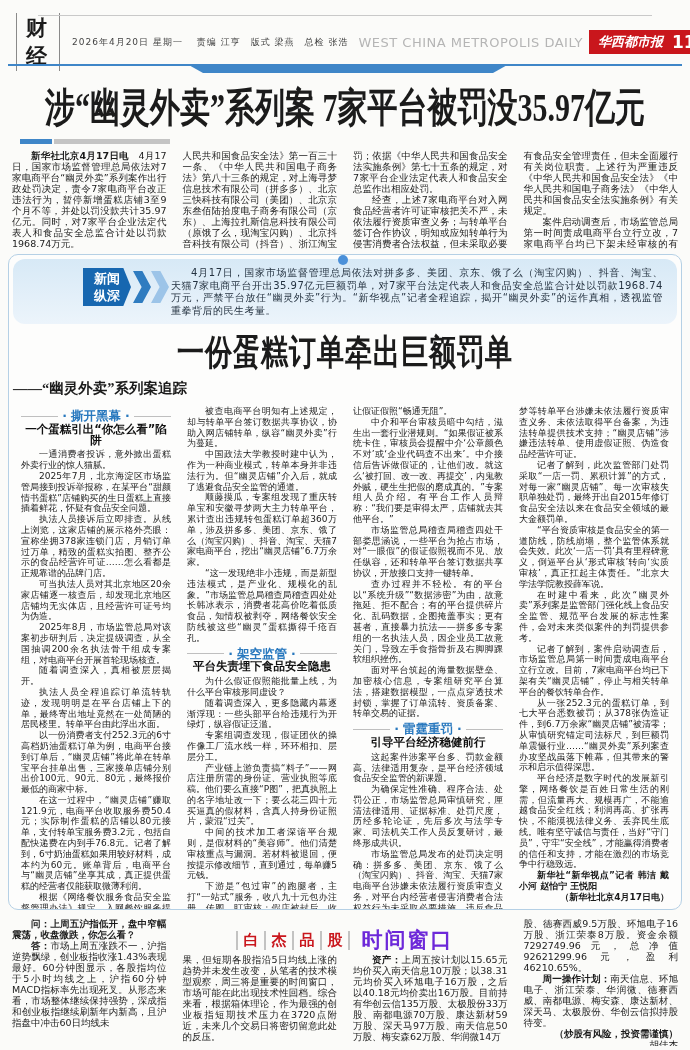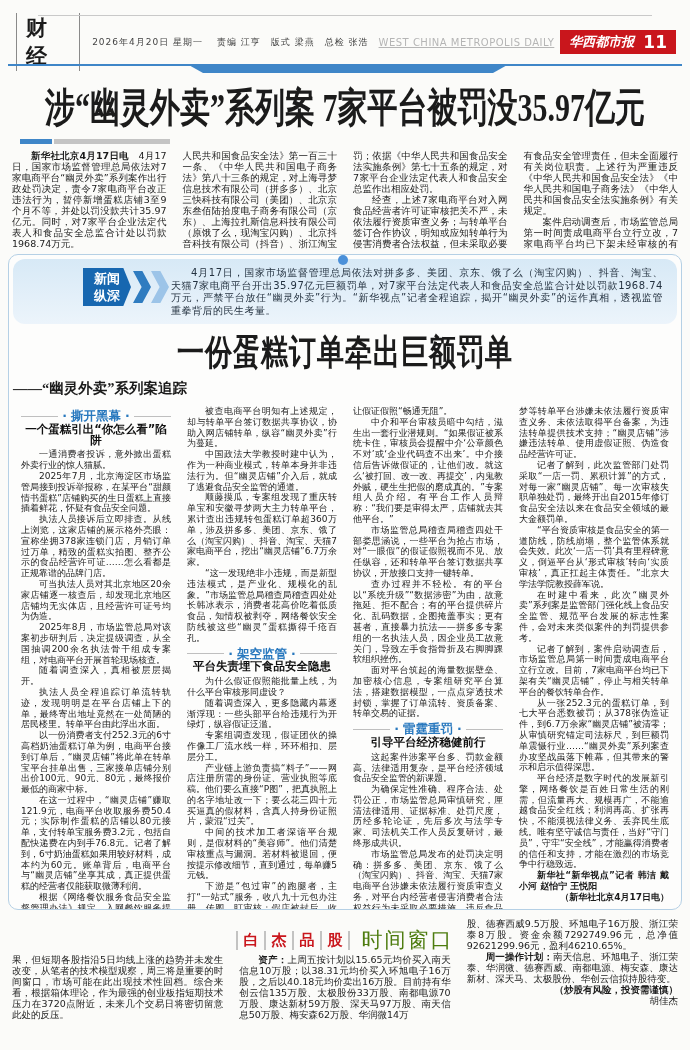--- a/index.html
+++ b/index.html
@@ -5,21 +5,21 @@
   html,body{margin:0;padding:0;background:#fbfbf9;}
   body{width:690px;height:1050px;position:relative;overflow:hidden;
        font-family:"DejaVu Sans","Liberation Sans",sans-serif;color:#1b1b1b;}
   .topline{position:absolute;top:15px;left:38px;right:38px;height:1px;background:#c9c9c9;}
   
   .header-row{display:flex;align-items:center;margin:27px 14px 0 16px;height:30px;}
   .section-box{font-size:21px;font-weight:bold;letter-spacing:3px;padding:1px 9px;
                border-left:1px solid #8a8a8a;border-right:1px solid #8a8a8a;}
   .date-info{font-size:9px;color:#444;margin-left:12px;letter-spacing:1px;white-space:nowrap;}
   .date-info span{margin-right:10px;}
-  .mh-en{margin-left:auto;font-size:10px;color:#b5b5b5;letter-spacing:.5px;margin-right:6px;white-space:nowrap;text-decoration:underline;}
+  .mh-en{margin-left:auto;font-size:13px;color:#b5b5b5;letter-spacing:.5px;margin-right:6px;white-space:nowrap;}
   .mh-red{background:#c9161c;color:#fff;display:flex;align-items:center;gap:9px;padding:3px 9px;height:24px;box-sizing:border-box;}
   .mh-cn{font-family:"Liberation Serif","DejaVu Serif",serif;font-style:italic;font-weight:bold;font-size:13px;white-space:nowrap;}
   .mh-num{font-size:17px;font-weight:bold;}
   
   .blue-rule{position:relative;height:10px;margin-top:7px;}
   .blue-rule .line{position:absolute;top:0;left:8px;right:8px;height:2px;background:#3f86c8;}
   .blue-rule .trap{position:absolute;top:0;left:187px;width:322px;height:9px;background:#3f86c8;
                    clip-path:polygon(0 0,100% 0,calc(100% - 16px) 100%,16px 100%);}
   
   .headline{margin:14px 8px 2px;text-align:center;font-family:"Liberation Serif","DejaVu Serif",serif;
@@ -63,22 +63,22 @@
   .kicker::before,.kicker::after{content:"";flex:1;height:1px;background:#bfbfbf;}
   .kdot{color:#2878be;font-weight:bold;}
   .subhead{text-align:center;font-weight:bold;font-size:11.5px;margin:0 0 4px;color:#111;}
   
   .bottom{position:relative;margin:8px 12px 0;}
   .stockhead{position:absolute;top:8px;left:50%;transform:translateX(-50%);display:flex;
              align-items:center;gap:12px;white-space:nowrap;z-index:2;}
   .brand{display:flex;align-items:center;font-weight:900;font-size:15px;color:#c9161c;}
   .brand .ch{padding:0 6px;border-left:1px solid #8b8b8b;}
   .brand .ch:last-child{border-right:1px solid #8b8b8b;}
-  .stock-title{font-family:"Liberation Serif","DejaVu Serif",serif;font-weight:400;font-size:21px;
-               color:#4d7c0f;letter-spacing:2px;}
+  .stock-title{font-family:"Liberation Serif","DejaVu Serif",serif;font-weight:700;font-size:21px;
+               color:#6d28d9;letter-spacing:2px;}
   .cols4.sb{height:128px;overflow:hidden;margin:4px 0 0;}
   .cols4.sb .col.padtop{padding-top:36px;}
 </style>
 </head>
 <body>
 
 <div class="topline"></div>
 
 <div class="header-row">
   <div class="section-box">财经</div>
@@ -208,20 +208,24 @@
   <div class="stockhead">
     <div class="brand">
       <span class="ch">白</span>
         <span class="ch">杰</span>
         <span class="ch">品</span>
         <span class="ch">股</span>
     </div>
     <div class="stock-title">时间窗口</div>
   </div>
   <div class="cols4 sb" id="sbcols">
+      <div class="col">
+        <p class="bold"><span class="lead">问：</span>上周五沪指低开，盘中窄幅震荡，收盘微跌，你怎么看？</p>
+        <p><span class="lead">答：</span>市场上周五涨跌不一，沪指逆势飘绿，创业板指收涨1.43%表现最好。60分钟图显示，各股指均位于5小时均线之上，沪指60分钟MACD指标率先出现死叉。从形态来看，市场整体继续保持强势，深成指和创业板指继续刷新年内新高，且沪指盘中冲击60日均线未</p>
+      </div>
       <div class="col padtop">
         <p class="ni">果，但短期各股指沿5日均线上涨的趋势并未发生改变，从笔者的技术模型观察，周三将是重要的时间窗口，市场可能在此出现技术性回档。综合来看，根据箱体理论，作为最强的创业板指短期技术压力在3720点附近，未来几个交易日将密切留意此处的反压。</p>
       </div>
       <div class="col padtop">
         <p><span class="lead">资产：</span>上周五按计划以15.65元均价买入南天信息10万股；以38.31元均价买入环旭电子16万股，之后以40.18元均价卖出16万股。目前持有华创云信135万股、太极股份33万股、南都电源70万股、康达新材59万股、深天马97万股、南天信息50万股、梅安森62万股、华润微14万</p>
       </div>
       <div class="col">
         <p class="ni">股、德赛西威9.5万股、环旭电子16万股、浙江荣泰8万股。资金余额7292749.96元，总净值92621299.96元，盈利46210.65%。</p>
         <p><span class="lead">周一操作计划：</span>南天信息、环旭电子、浙江荣泰、华润微、德赛西威、南都电源、梅安森、康达新材、深天马、太极股份、华创云信拟持股待变。</p>
         <p class="right bold">（炒股有风险，投资需谨慎）</p>

